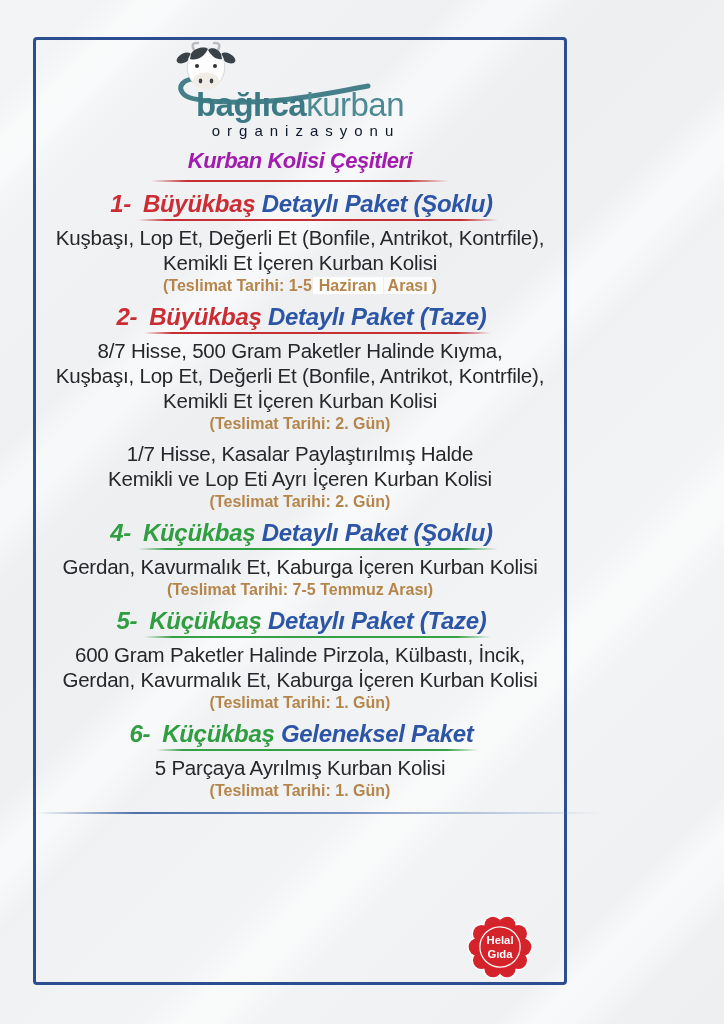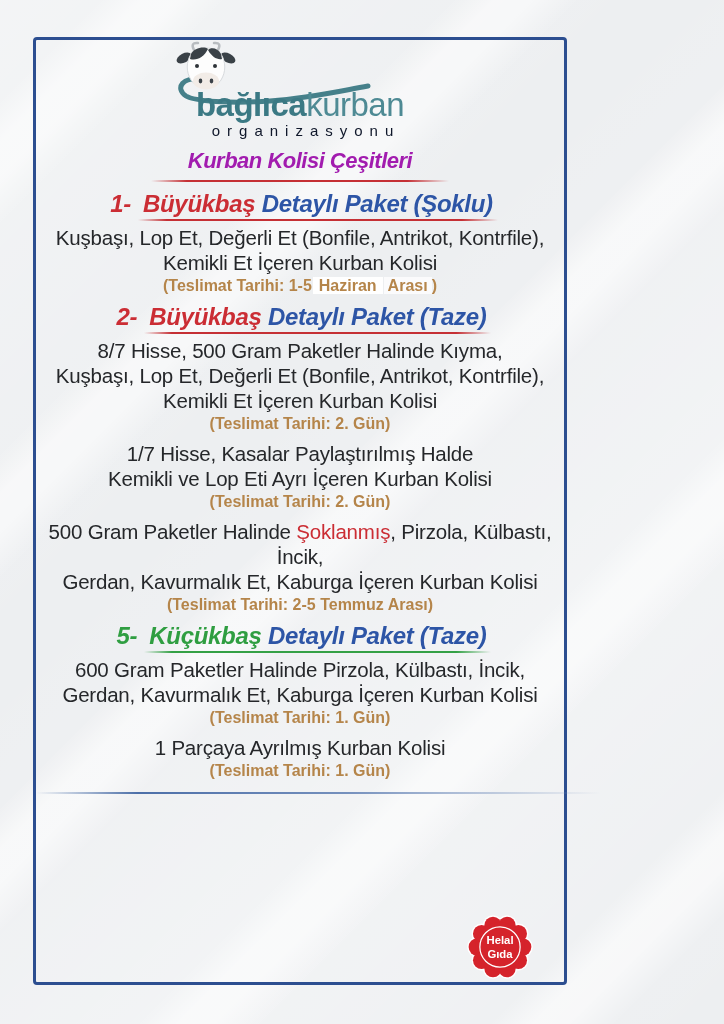--- a/index.html
+++ b/index.html
@@ -116,39 +116,40 @@
 
   <section class="section">
     <div class="body">
       <div class="body-line">1/7 Hisse, Kasalar Paylaştırılmış Halde</div>
       <div class="body-line">Kemikli ve Lop Eti Ayrı İçeren Kurban Kolisi</div>
     </div>
     <div class="delivery">(Teslimat Tarihi: 2. Gün)</div>
   </section>
 
   <section class="section">
+    <h2><span class="num accent-green">4-</span><span class="h-underlined u-green"><span class="accent-green">Küçükbaş</span> <span class="head-blue">Detaylı Paket (Şoklu)</span></span></h2>
     <div class="body">
-      <div class="body-line"><span>500 Gram Paketler Halinde </span><span class="red-word">Şoklanmış</span><span>, Pirzola, Külbastı, İncik,</span></div>
       <div class="body-line">Gerdan, Kavurmalık Et, Kaburga İçeren Kurban Kolisi</div>
     </div>
-    <div class="delivery">(Teslimat Tarihi: 2-5 Temmuz Arası)</div>
+    <div class="delivery">(Teslimat Tarihi: 7-5 Temmuz Arası)</div>
   </section>
 
   <section class="section">
     <h2><span class="num accent-green">5-</span><span class="h-underlined u-green"><span class="accent-green">Küçükbaş</span> <span class="head-blue">Detaylı Paket (Taze)</span></span></h2>
     <div class="body">
       <div class="body-line">600 Gram Paketler Halinde Pirzola, Külbastı, İncik,</div>
       <div class="body-line">Gerdan, Kavurmalık Et, Kaburga İçeren Kurban Kolisi</div>
     </div>
     <div class="delivery">(Teslimat Tarihi: 1. Gün)</div>
   </section>
 
   <section class="section">
+    <h2><span class="num accent-green">6-</span><span class="h-underlined u-green"><span class="accent-green">Küçükbaş</span> <span class="head-blue">Geleneksel Paket</span></span></h2>
     <div class="body">
-      <div class="body-line">1 Parçaya Ayrılmış Kurban Kolisi</div>
+      <div class="body-line">5 Parçaya Ayrılmış Kurban Kolisi</div>
     </div>
     <div class="delivery">(Teslimat Tarihi: 1. Gün)</div>
   </section>
 
   <div class="separator"></div>
 
   <svg class="badge" viewBox="0 0 64 64">
 
     <g fill="#ffffff">
       <circle cx="54" cy="32" r="9.8"></circle>

